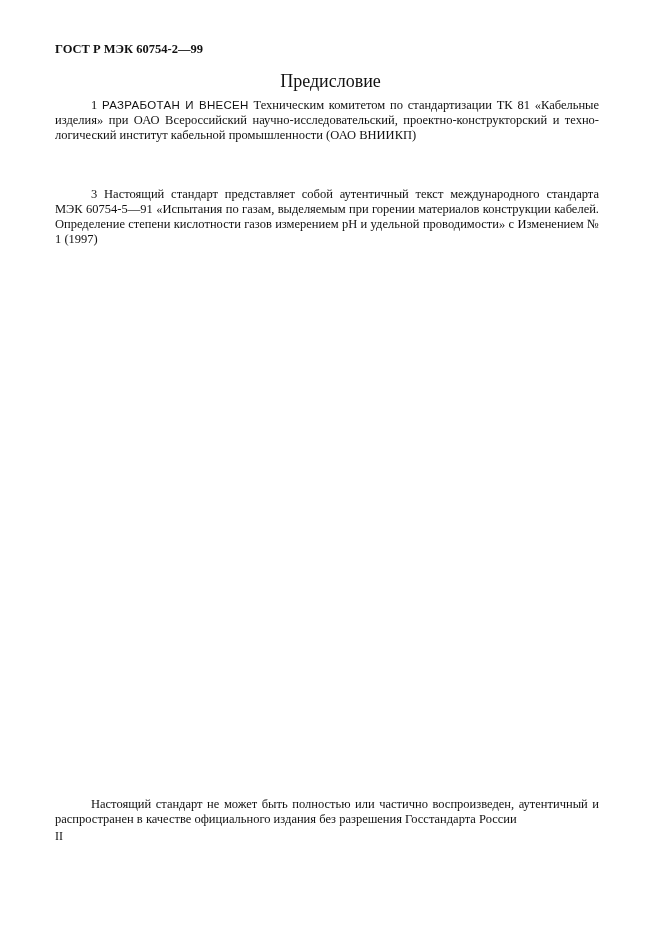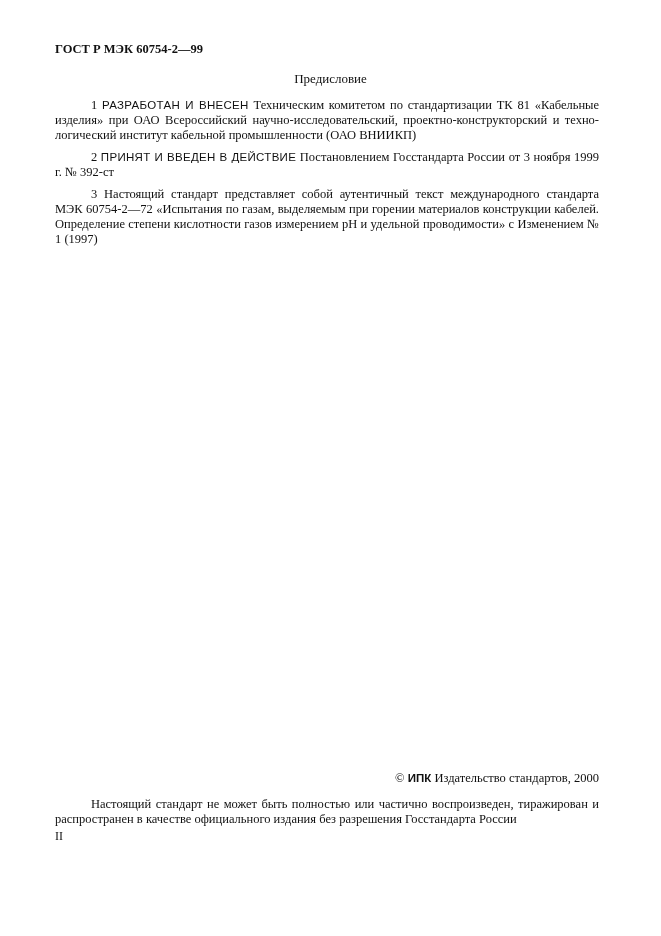--- a/index.html
+++ b/index.html
@@ -27,21 +27,21 @@
       font-weight: bold;
       font-size: 12.5px;
       letter-spacing: 0px;
     }
     .section-title {
       position: absolute;
       left: 0;
       width: 661px;
       top: 71px;
       text-align: center;
-      font-size: 13px;
+      font-size: 18px;
     }
     .para {
       position: absolute;
       left: 55px;
       width: 544px;
       font-size: 12.5px;
       line-height: 15px;
       text-align: justify;
       text-indent: 36px;
     }
@@ -86,24 +86,22 @@
 <body>
 
 <div class="page">
 
   <div class="header-code">ГОСТ Р МЭК 60754-2—99</div>
 
   <div class="section-title">Предисловие</div>
 
   <div class="para p1"><span>1</span> <span class="caps">РАЗРАБОТАН И ВНЕСЕН</span> <span>Техническим комитетом по стандартизации ТК 81 «Кабельные изделия» при ОАО Всероссийский научно-исследовательский, проектно-конструкторский и техно-логический институт кабельной промышленности (ОАО ВНИИКП)</span></div>
 
-  <div class="para p2"><span>2</span> <span class="caps">ПРИНЯТ И ВВЕДЕН В ДЕЙСТВИЕ</span> <span>Постановлением Госстандарта России от 3 ноября 1999 г. № 392-ст</span></div>
 
-  <div class="para p3"><span>3</span> <span>Настоящий стандарт представляет собой аутентичный текст международного стандарта МЭК 60754-2—72 «Испытания по газам, выделяемым при горении материалов конструкции кабелей. Определение степени кислотности газов измерением pH и удельной проводимости» с Изменением № 1 (1997)</span></div>
+  <div class="para p3"><span>3</span> <span>Настоящий стандарт представляет собой аутентичный текст международного стандарта МЭК 60754-5—91 «Испытания по газам, выделяемым при горении материалов конструкции кабелей. Определение степени кислотности газов измерением pH и удельной проводимости» с Изменением № 1 (1997)</span></div>
 
 
-  <div class="copyright"><span>©</span> <span class="org">ИПК</span> <span>Издательство стандартов, 2000</span></div>
 
-  <div class="notice">Настоящий стандарт не может быть полностью или частично воспроизведен, тиражирован и распространен в качестве официального издания без разрешения Госстандарта России</div>
+  <div class="notice">Настоящий стандарт не может быть полностью или частично воспроизведен, аутентичный и распространен в качестве официального издания без разрешения Госстандарта России</div>
 
   <div class="page-number">II</div>
 
 </div>
 
 </body></html>

